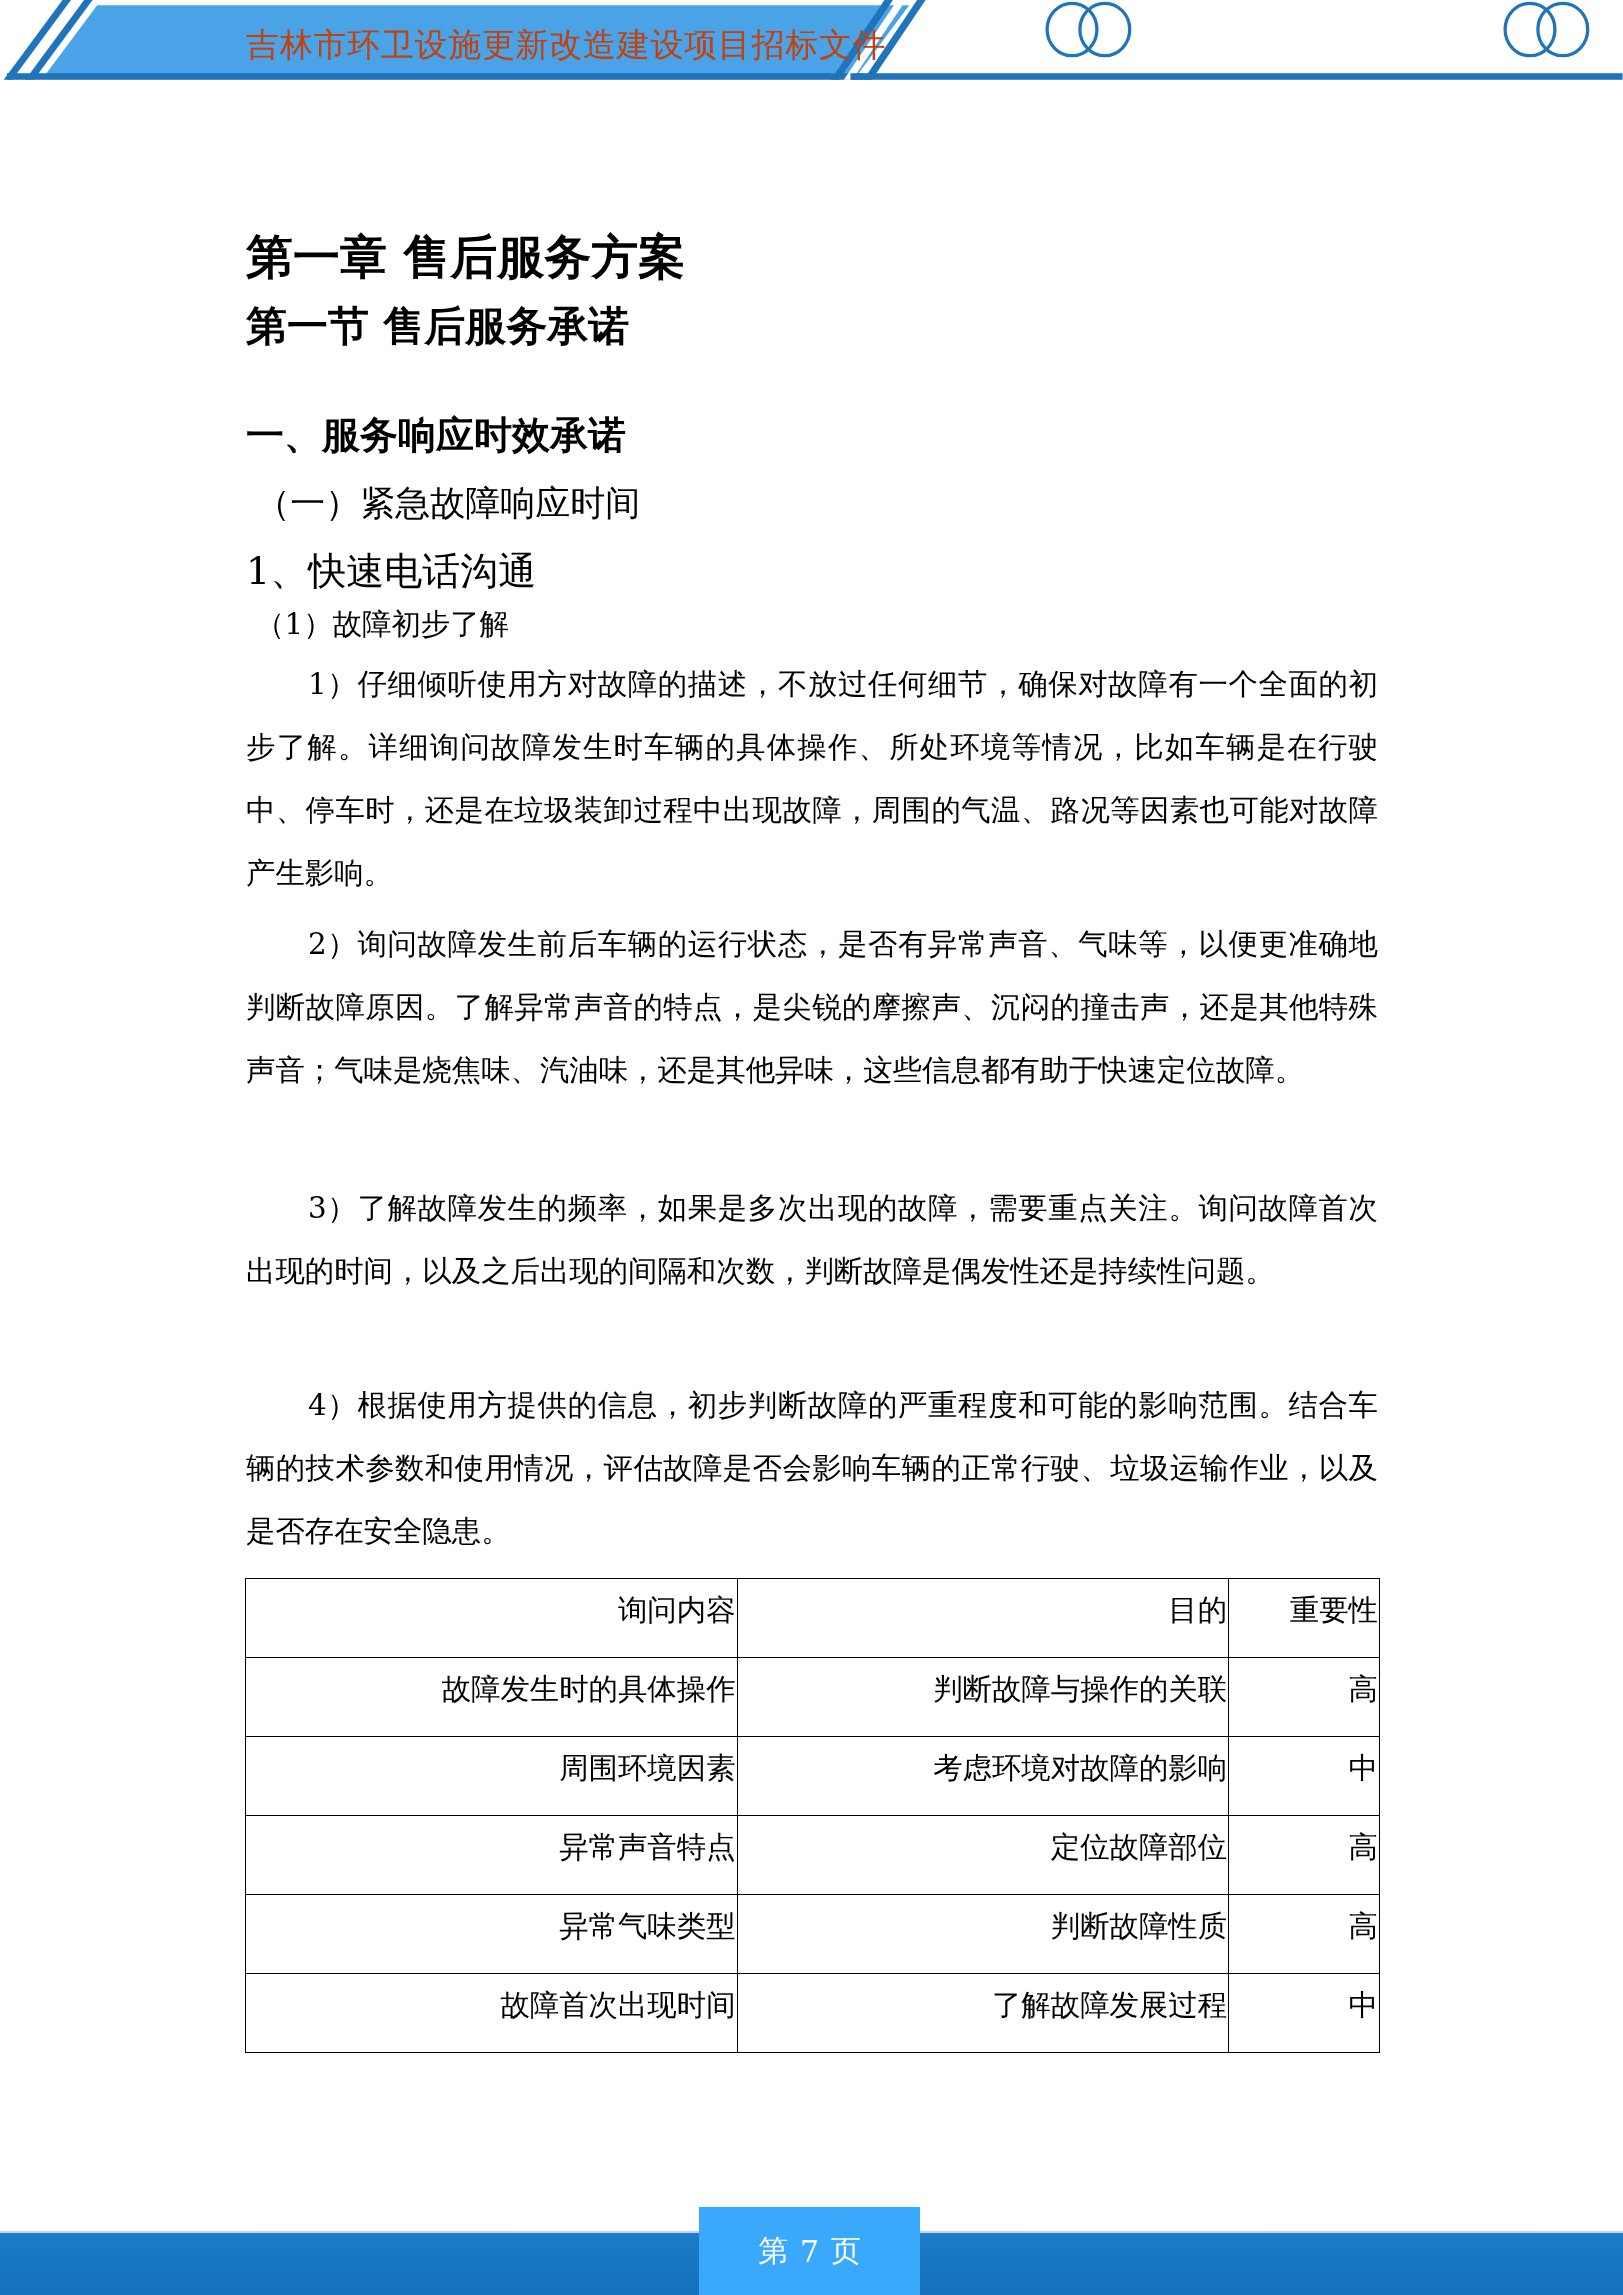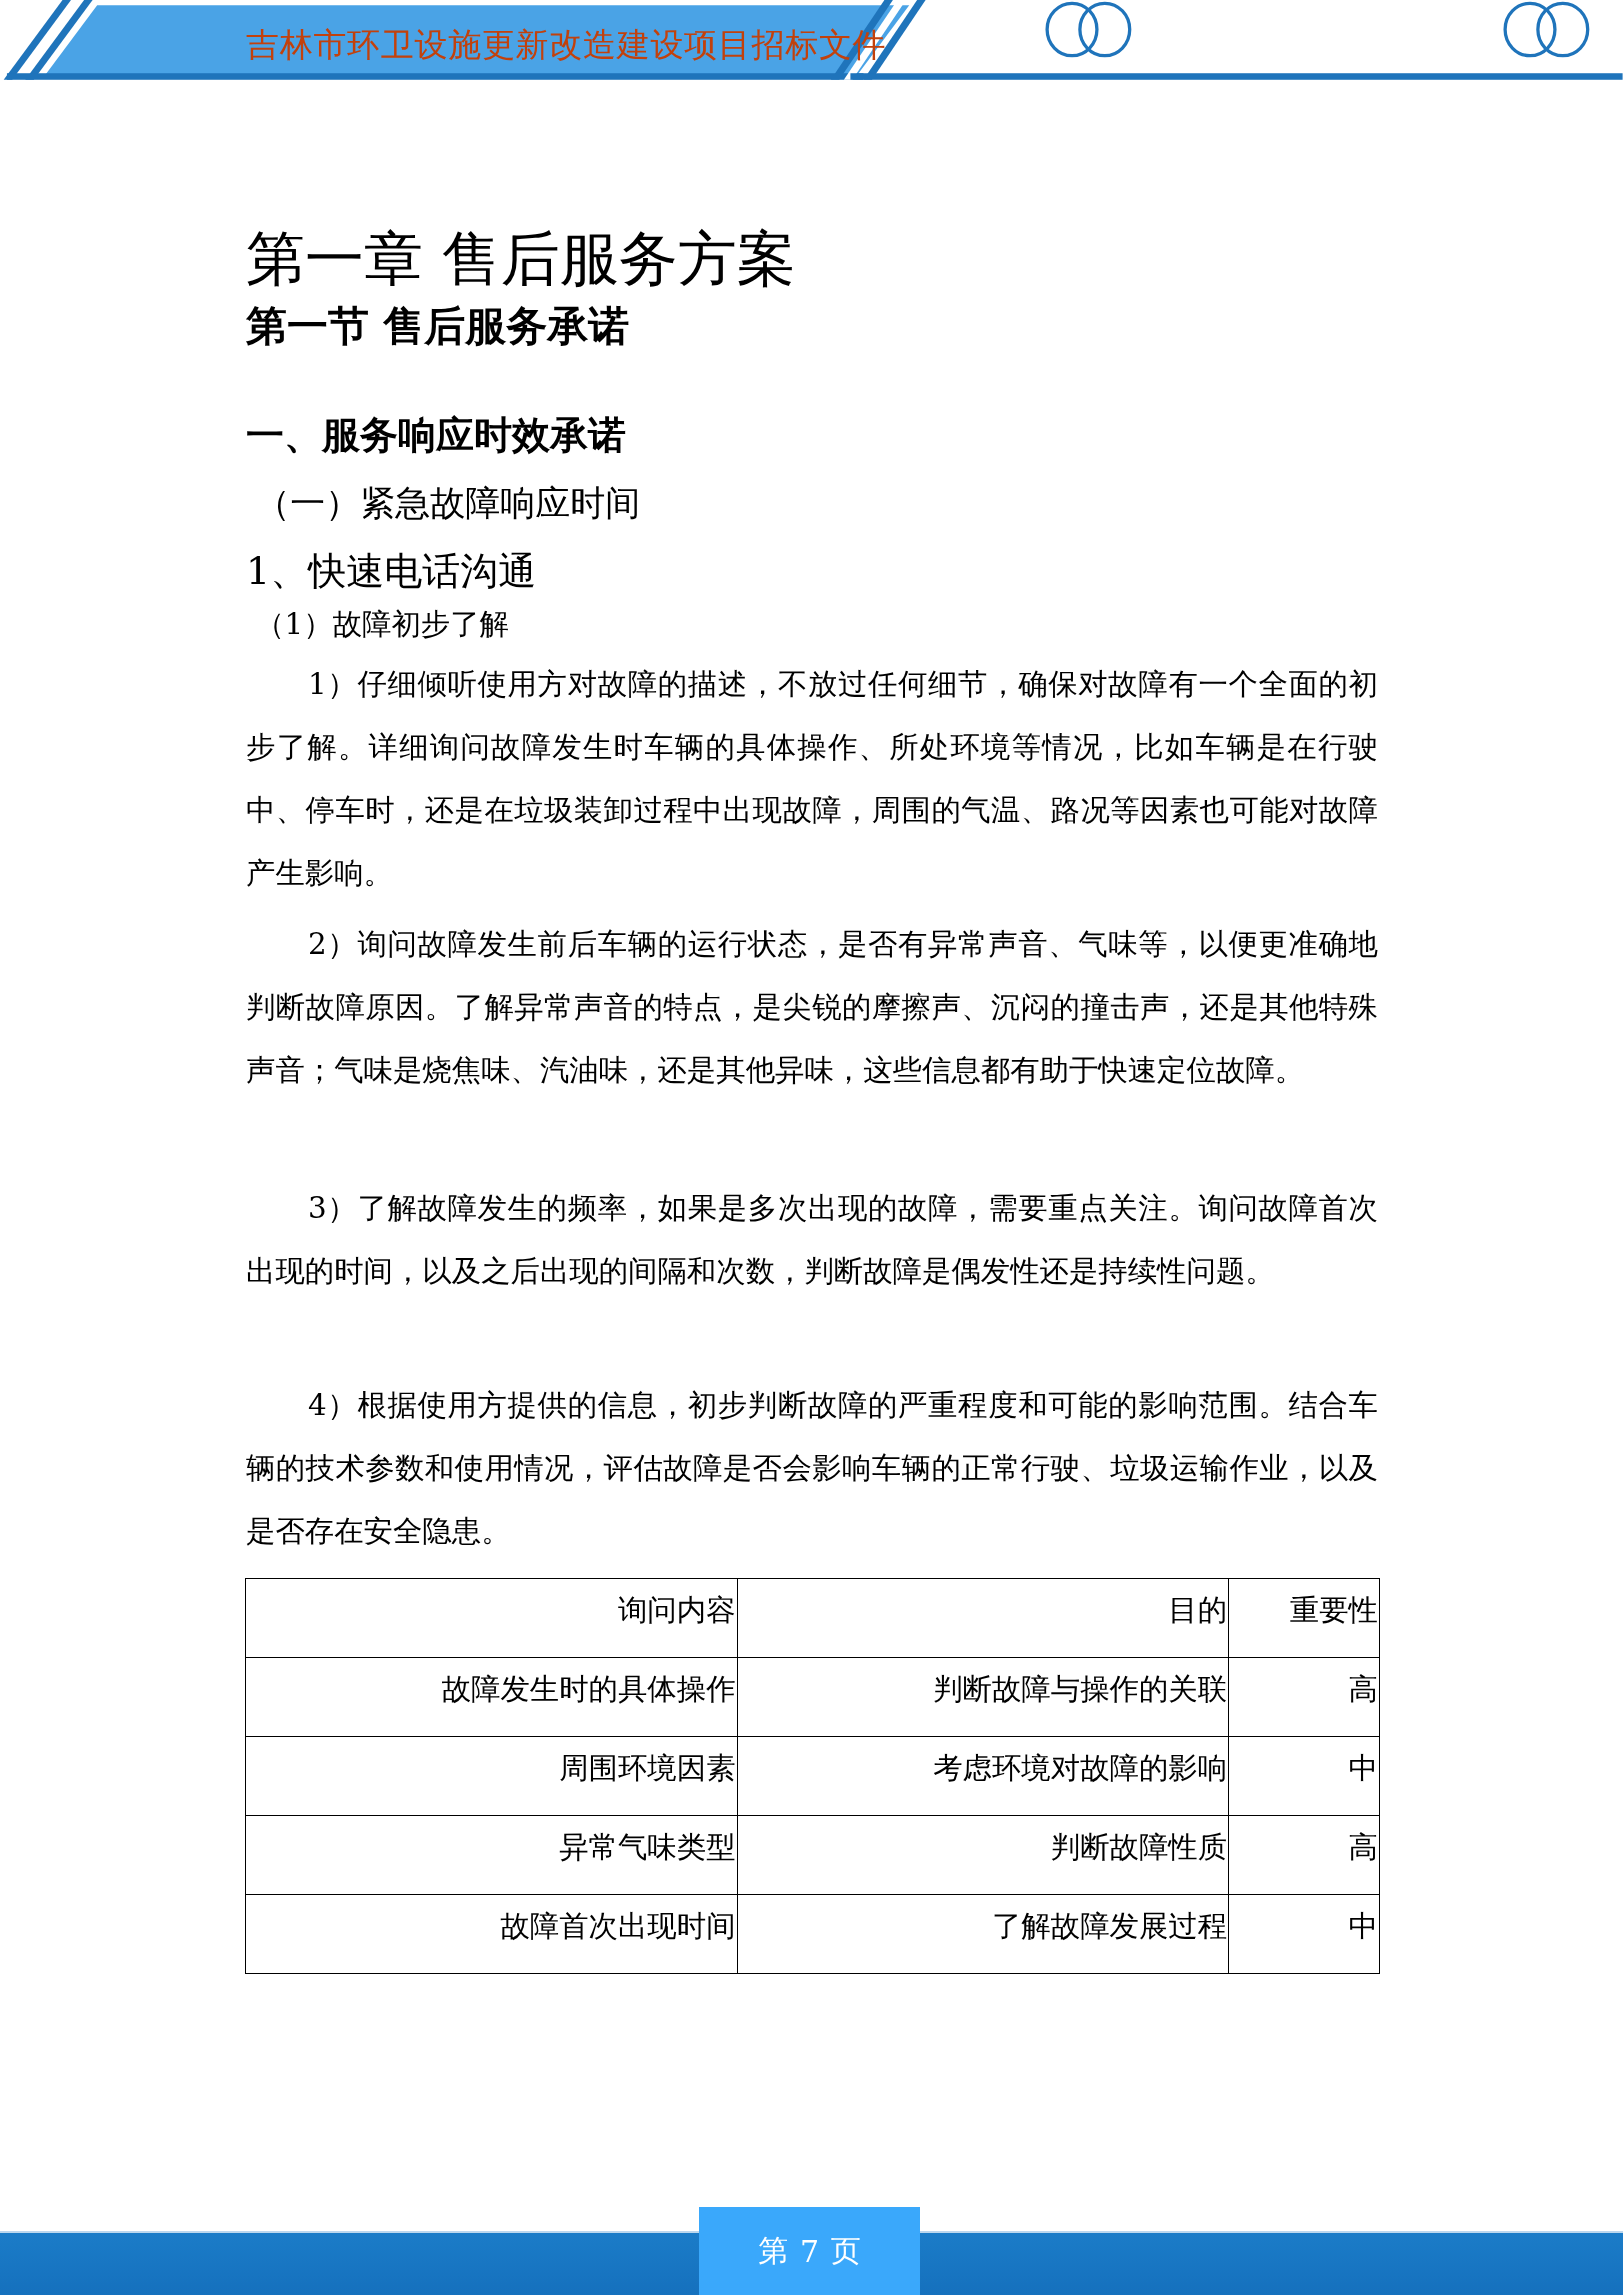--- a/index.html
+++ b/index.html
@@ -14,21 +14,21 @@
   .header svg { position: absolute; left: 0; top: 0; }
   .header-title {
     position: absolute; left: 246px; top: 22px; height: 46px; line-height: 46px;
     font-family: "DejaVu Sans", "Liberation Sans", sans-serif;
     font-size: 33px; color: #c2410c; letter-spacing: 0.7px; white-space: nowrap;
   }
   .rings { position: absolute; top: 14.4px; }
 
   
   .content { position: absolute; left: 246px; width: 1132px; top: 0; }
-  .h1 { position: absolute; top: 220px; font-size: 59px; font-weight: normal; font-family: "DejaVu Sans", sans-serif; white-space: nowrap; }
+  .h1 { position: absolute; top: 226px; font-size: 47px; font-weight: bold; font-family: "DejaVu Sans", sans-serif; white-space: nowrap; }
   .h2 { position: absolute; top: 299px; font-size: 41px; font-weight: bold; font-family: "DejaVu Sans", sans-serif; white-space: nowrap; }
   .h3 { position: absolute; top: 410px; font-size: 38px; font-weight: bold; font-family: "DejaVu Sans", sans-serif; white-space: nowrap; }
   .h4 { position: absolute; top: 480px; left: 9.2px; font-size: 35px; white-space: nowrap; }
   .h5 { position: absolute; top: 546px; font-size: 38px; white-space: nowrap; }
   .h6 { position: absolute; top: 605px; left: 9.2px; font-size: 29.4px; white-space: nowrap; }
   .para {
     position: absolute; left: 0; width: 1132px;
     font-size: 29.4px; line-height: 63px; text-indent: 62px;
     text-align: justify;
   }
@@ -115,20 +115,25 @@
     <td>故障发生时的具体操作</td>
     <td>判断故障与操作的关联</td>
     <td>高</td>
   </tr>
   <tr>
     <td>周围环境因素</td>
     <td>考虑环境对故障的影响</td>
     <td>中</td>
   </tr>
   <tr>
+    <td>异常声音特点</td>
+    <td>定位故障部位</td>
+    <td>高</td>
+  </tr>
+  <tr>
     <td>异常气味类型</td>
     <td>判断故障性质</td>
     <td>高</td>
   </tr>
   <tr>
     <td>故障首次出现时间</td>
     <td>了解故障发展过程</td>
     <td>中</td>
   </tr>
 </tbody>

